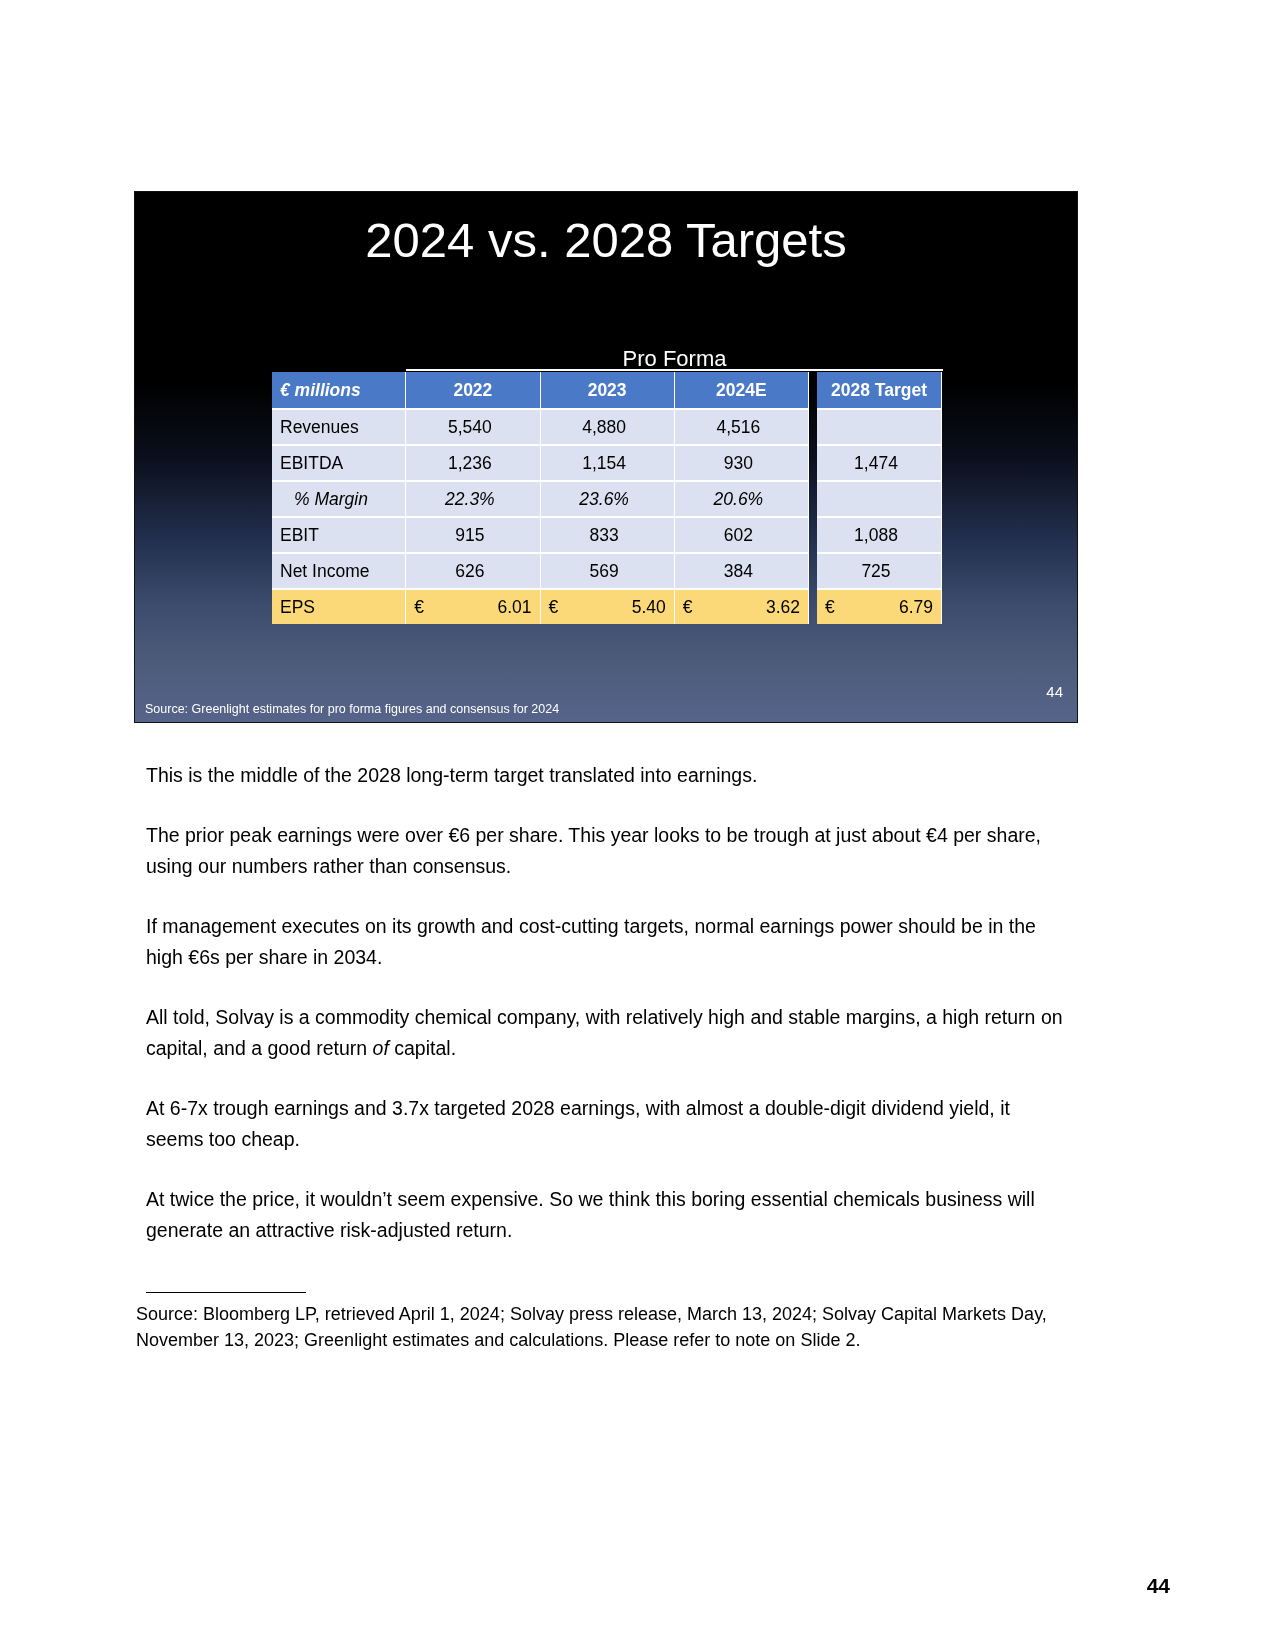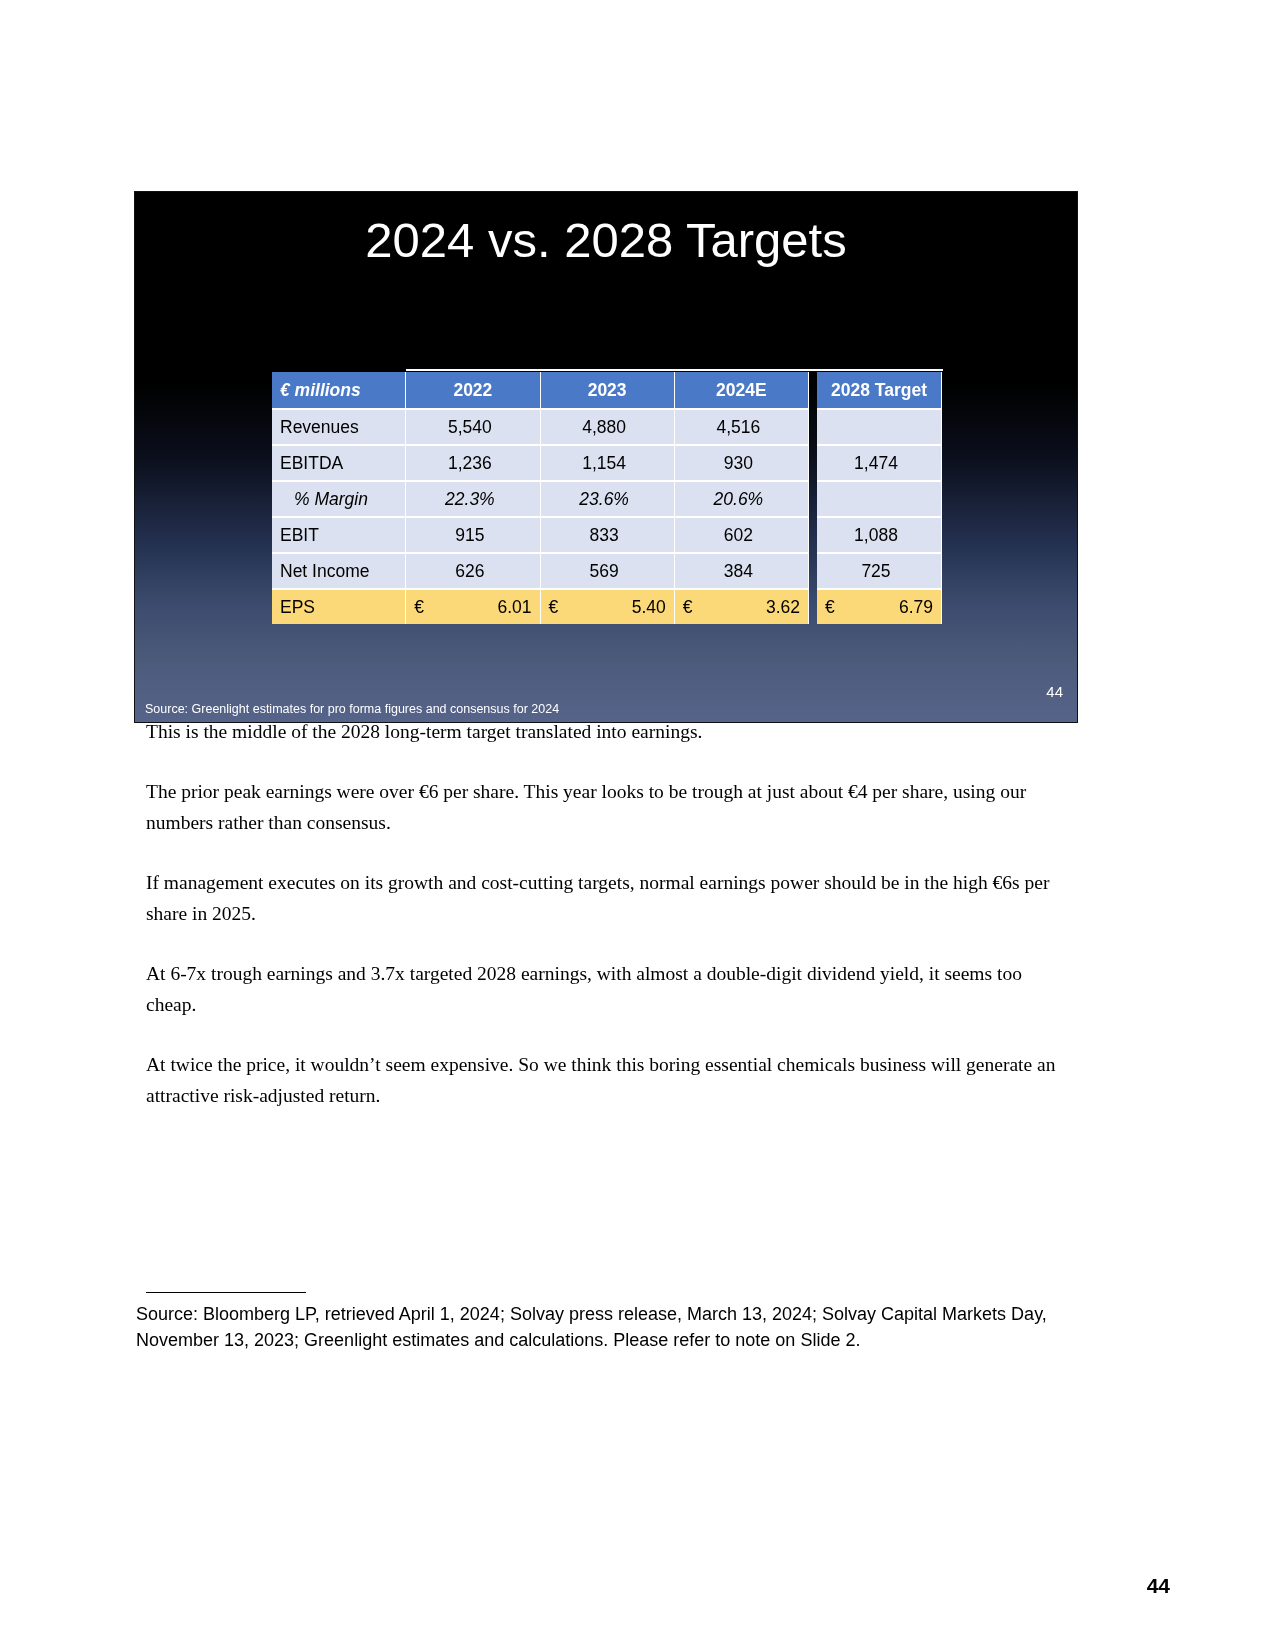--- a/index.html
+++ b/index.html
@@ -159,26 +159,26 @@
     bottom: 22px;
     color: #ffffff;
     font-size: 15px;
     font-family: "Liberation Sans", sans-serif;
   }
 
   
   .body-text {
     position: absolute;
     left: 146px;
-    top: 716px;
+    top: 760px;
     width: 925px;
     font-size: 19.5px;
     line-height: 31px;
     color: #000000;
-    font-family: Liberation Serif, serif;
+    font-family: Liberation Sans, sans-serif;
   }
   .body-text p {
     margin: 0 0 29px 0;
   }
   .body-text p:last-child { margin-bottom: 0; }
   .body-text i { font-style: italic; }
 
   
   .footnote-rule {
     position: absolute;
@@ -209,20 +209,21 @@
   }
 </style>
 </head>
 <body>
 
 <div class="slide">
   <div class="slide-bg"></div>
 
   <div class="slide-title">2024 vs. 2028 Targets</div>
 
+  <div class="pro-forma-label">Pro Forma</div>
   <div class="pro-forma-rule"></div>
 
   <div class="tbl-wrap">
 
     <table class="fin main">
       <thead>
         <tr>
           <th class="lbl">€ millions</th>
           <th>2022</th>
           <th>2023</th>
@@ -318,21 +319,22 @@
     </table>
   </div>
 
   <div class="slide-source">Source: Greenlight estimates for pro forma figures and consensus for 2024</div>
   <div class="slide-pageno">44</div>
 </div>
 
 <div class="body-text">
   <p>This is the middle of the 2028 long-term target translated into earnings.</p>
   <p>The prior peak earnings were over €6 per share. This year looks to be trough at just about €4 per share, using our numbers rather than consensus.</p>
-  <p>If management executes on its growth and cost-cutting targets, normal earnings power should be in the high €6s per share in 2025.</p>
+  <p>If management executes on its growth and cost-cutting targets, normal earnings power should be in the high €6s per share in 2034.</p>
+  <p><span>All told, Solvay is a commodity chemical company, with relatively high and stable margins, a high return on capital, and a good return </span><i>of</i><span> capital.</span></p>
   <p>At 6-7x trough earnings and 3.7x targeted 2028 earnings, with almost a double-digit dividend yield, it seems too cheap.</p>
   <p>At twice the price, it wouldn’t seem expensive. So we think this boring essential chemicals business will generate an attractive risk-adjusted return.</p>
 </div>
 
 <div class="footnote-rule"></div>
 <div class="footnote">Source:  Bloomberg LP, retrieved April 1, 2024; Solvay press release, March 13, 2024; Solvay Capital Markets Day, November 13, 2023; Greenlight estimates and calculations. Please refer to note on Slide 2.</div>
 
 <div class="page-number">44</div>
 
 </body></html>

